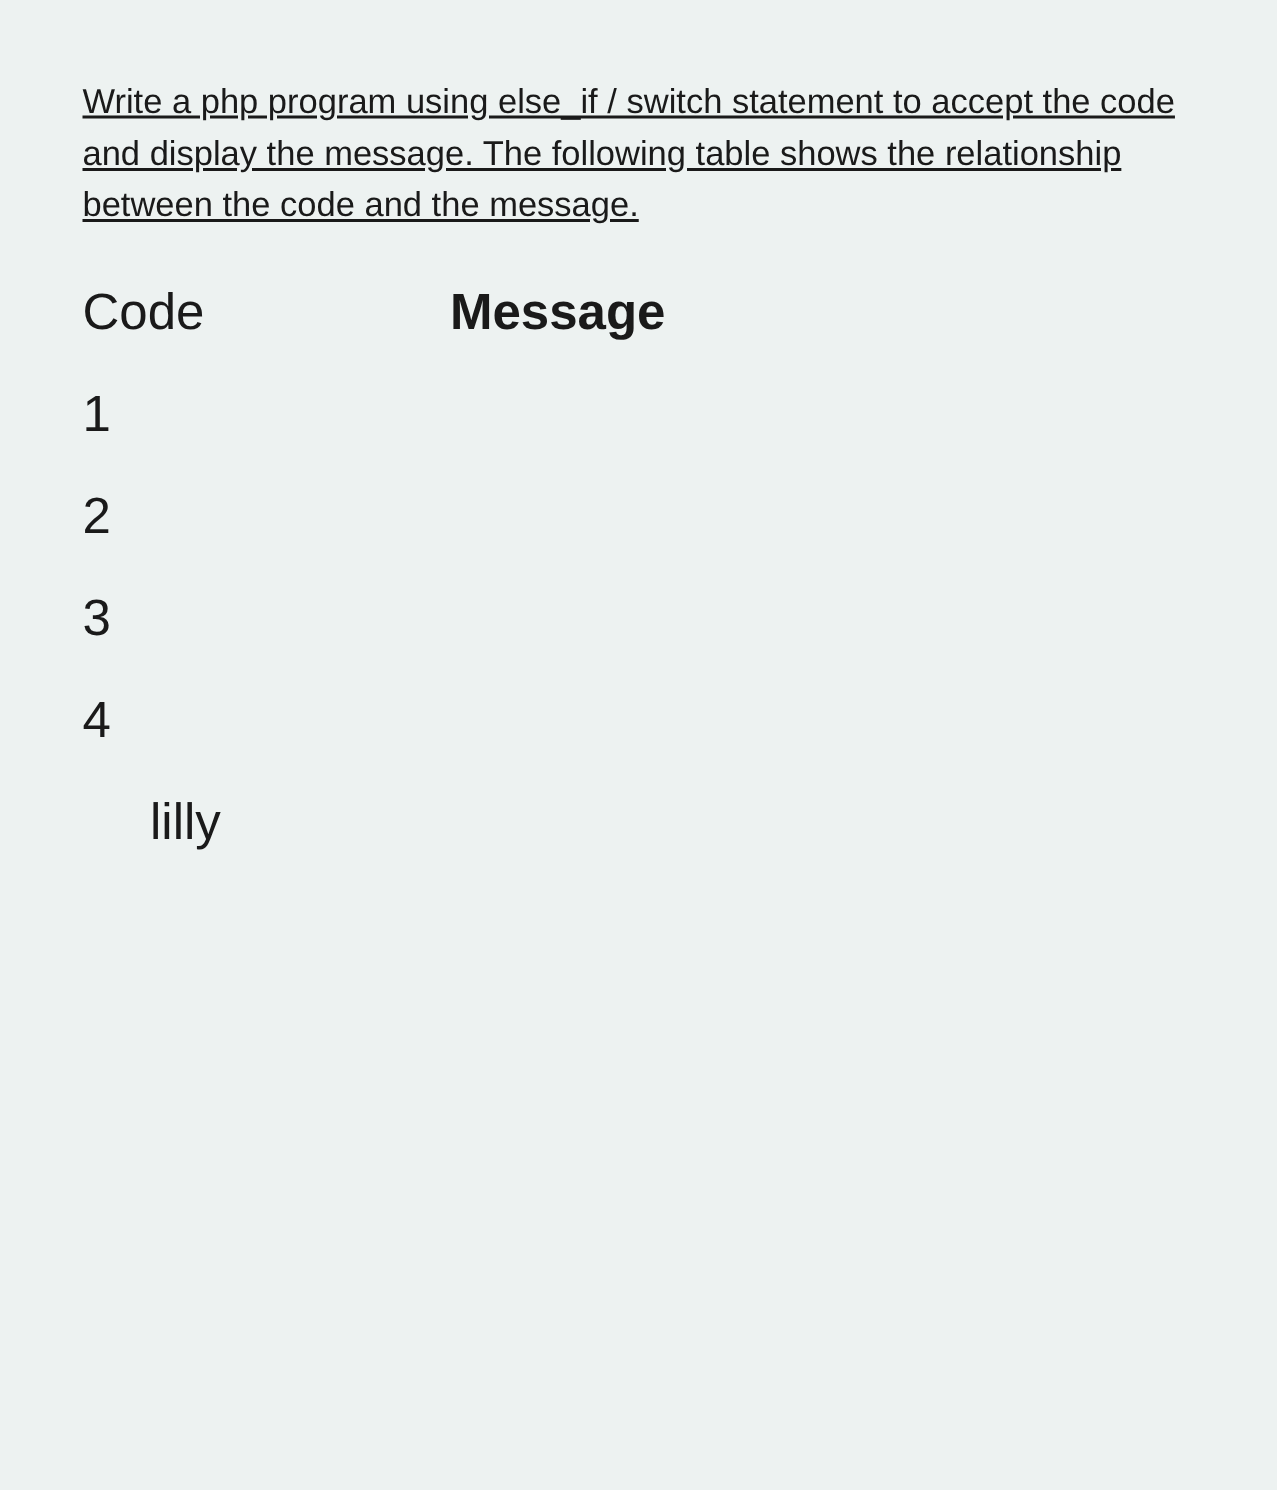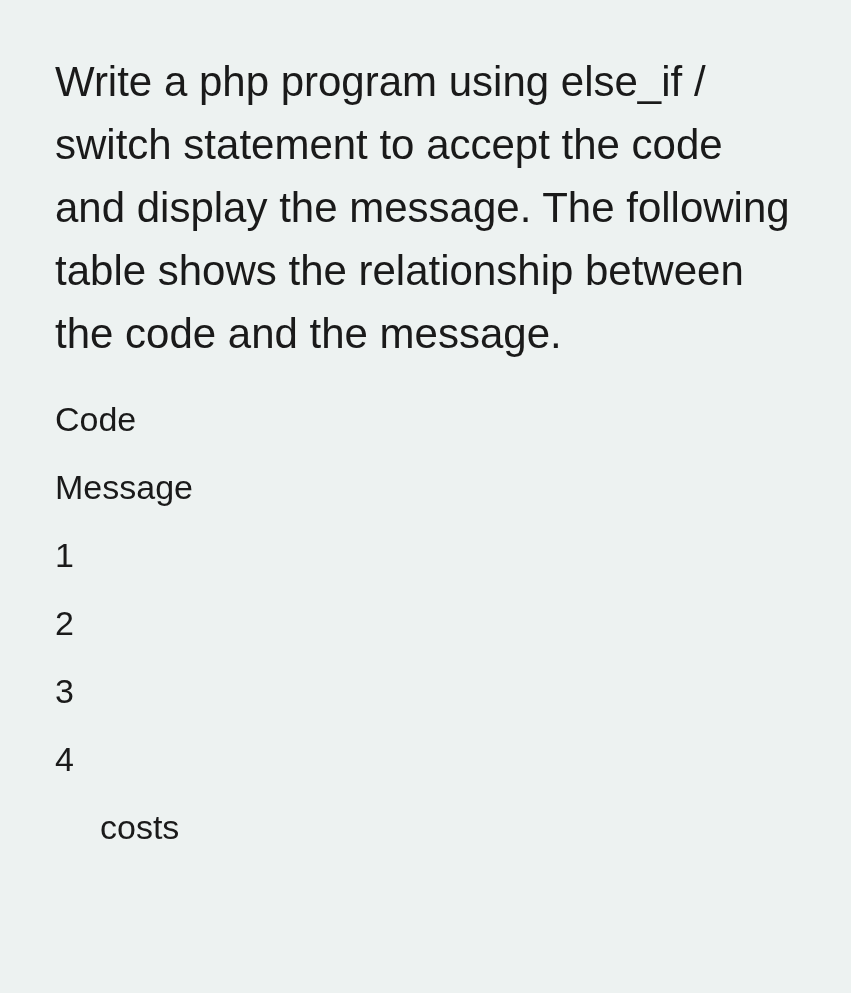--- a/index.html
+++ b/index.html
@@ -9,39 +9,40 @@
     }
     body {
       width: 851px;
       height: 993px;
       background-color: #edf2f1;
       font-family: -apple-system, BlinkMacSystemFont, "Segoe UI", Helvetica, Arial, sans-serif;
       color: #1a1a1a;
       padding: 50px 55px;
     }
     .question-text {
-      font-size: 42px;
+      font-size: 23px;
       line-height: 1.5;
       margin-bottom: 20px;
       font-weight: 400;
+      text-decoration: underline;
     }
     .table-container {
       font-size: 34px;
       line-height: 2.0;
     }
     .header-row {
       display: flex;
       font-weight: 400;
-      flex-direction: column;
     }
     .code-col {
       width: 245px;
     }
     .message-col {
       flex: 1;
+      font-weight: bold;
     }
     .data-row {
       display: flex;
     }
     .code-cell {
       width: 245px;
       padding-left: 0px;
     }
     .message-cell {
       flex: 1;
@@ -94,13 +95,13 @@
 
   <div class="data-row">
     <div class="code-cell">4</div>
   </div>
 
   <div class="data-row">
     <div class="code-cell"></div>
   </div>
 </div>
 
-<div class="wrap-row">costs</div>
+<div class="wrap-row">lilly</div>
 
 </body></html>

